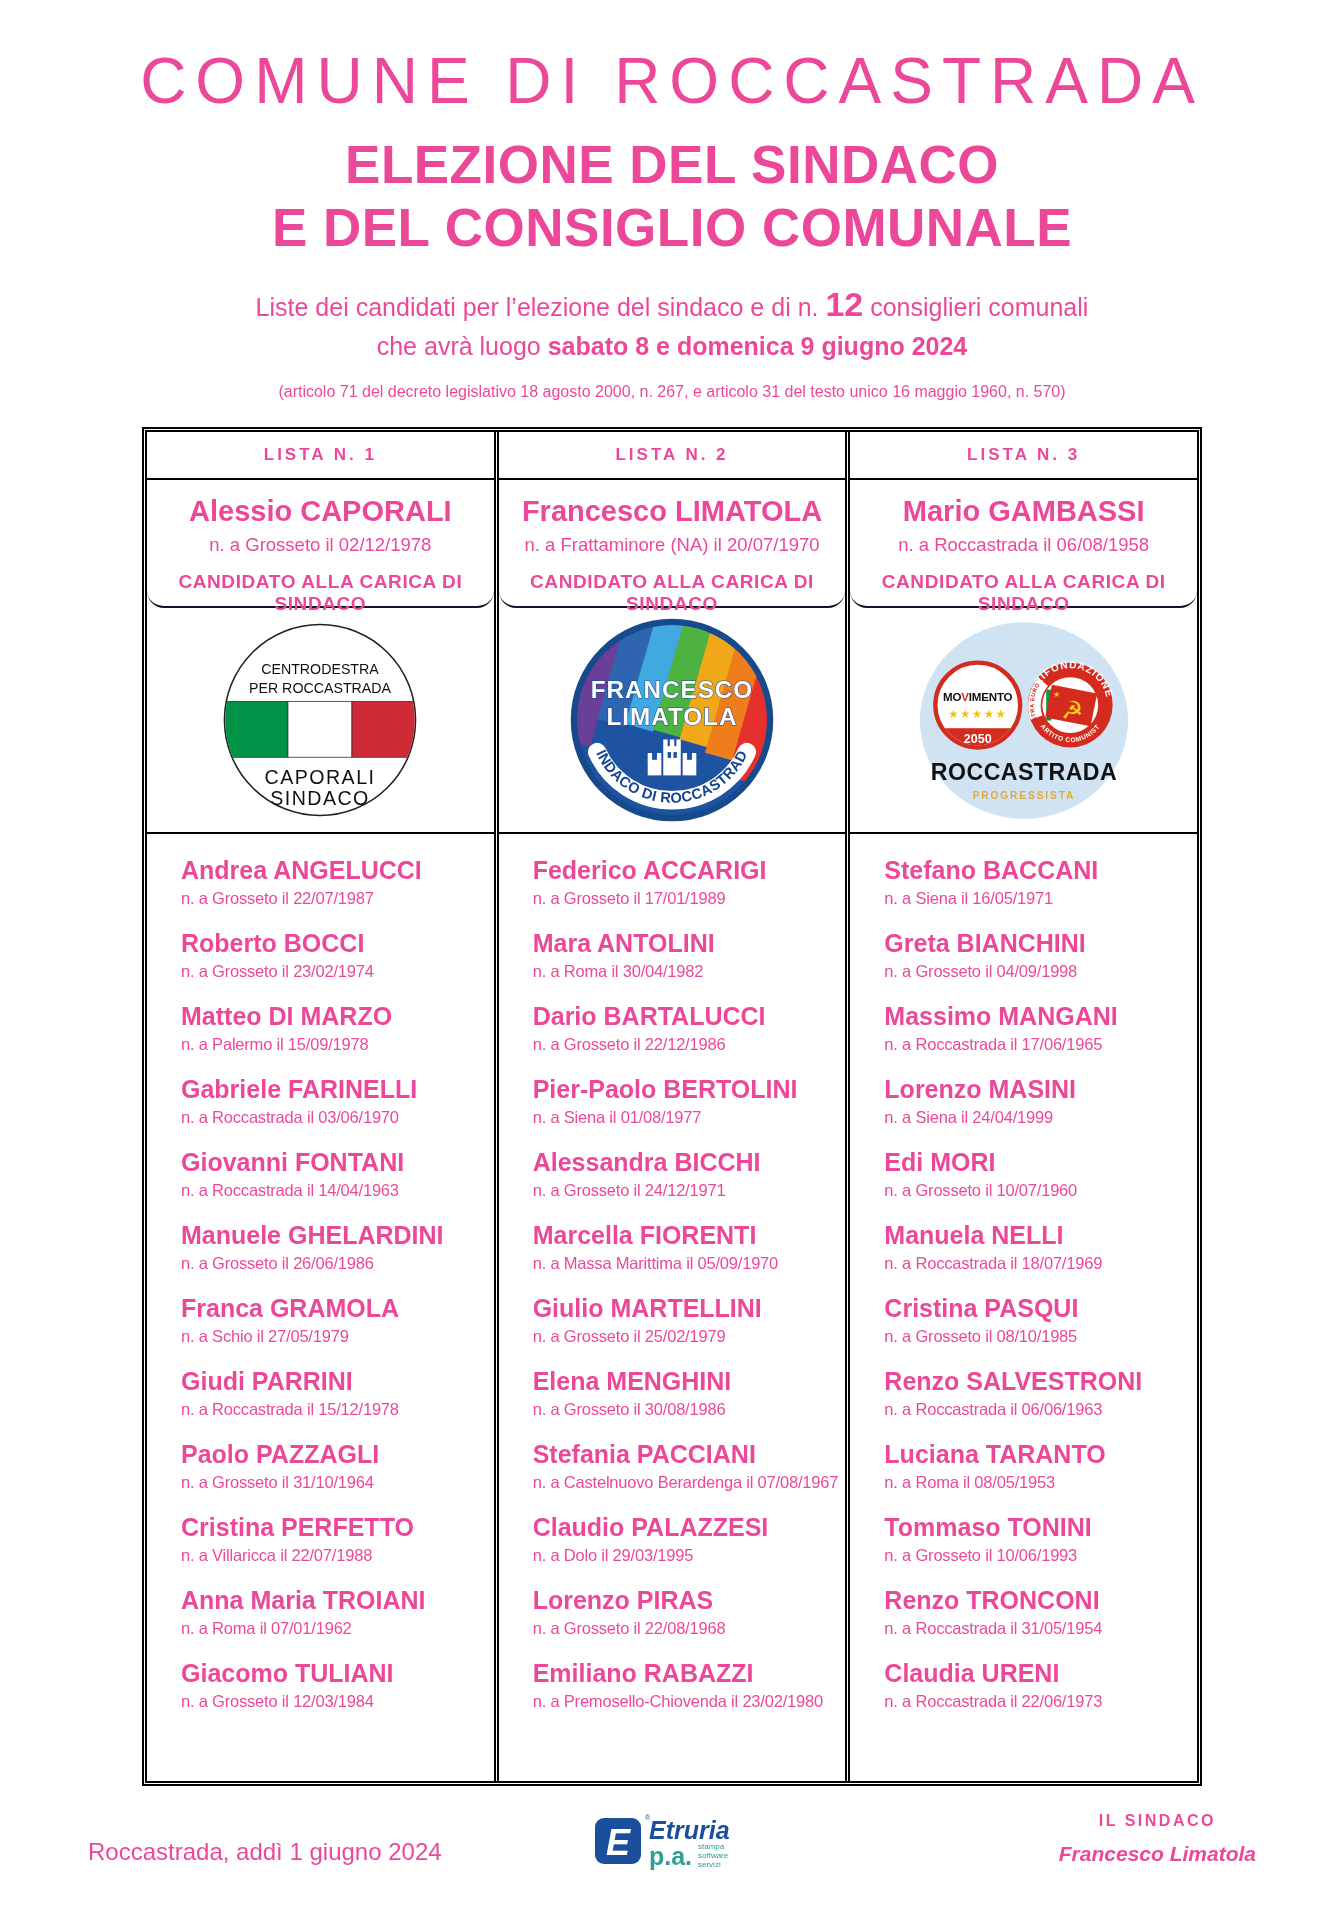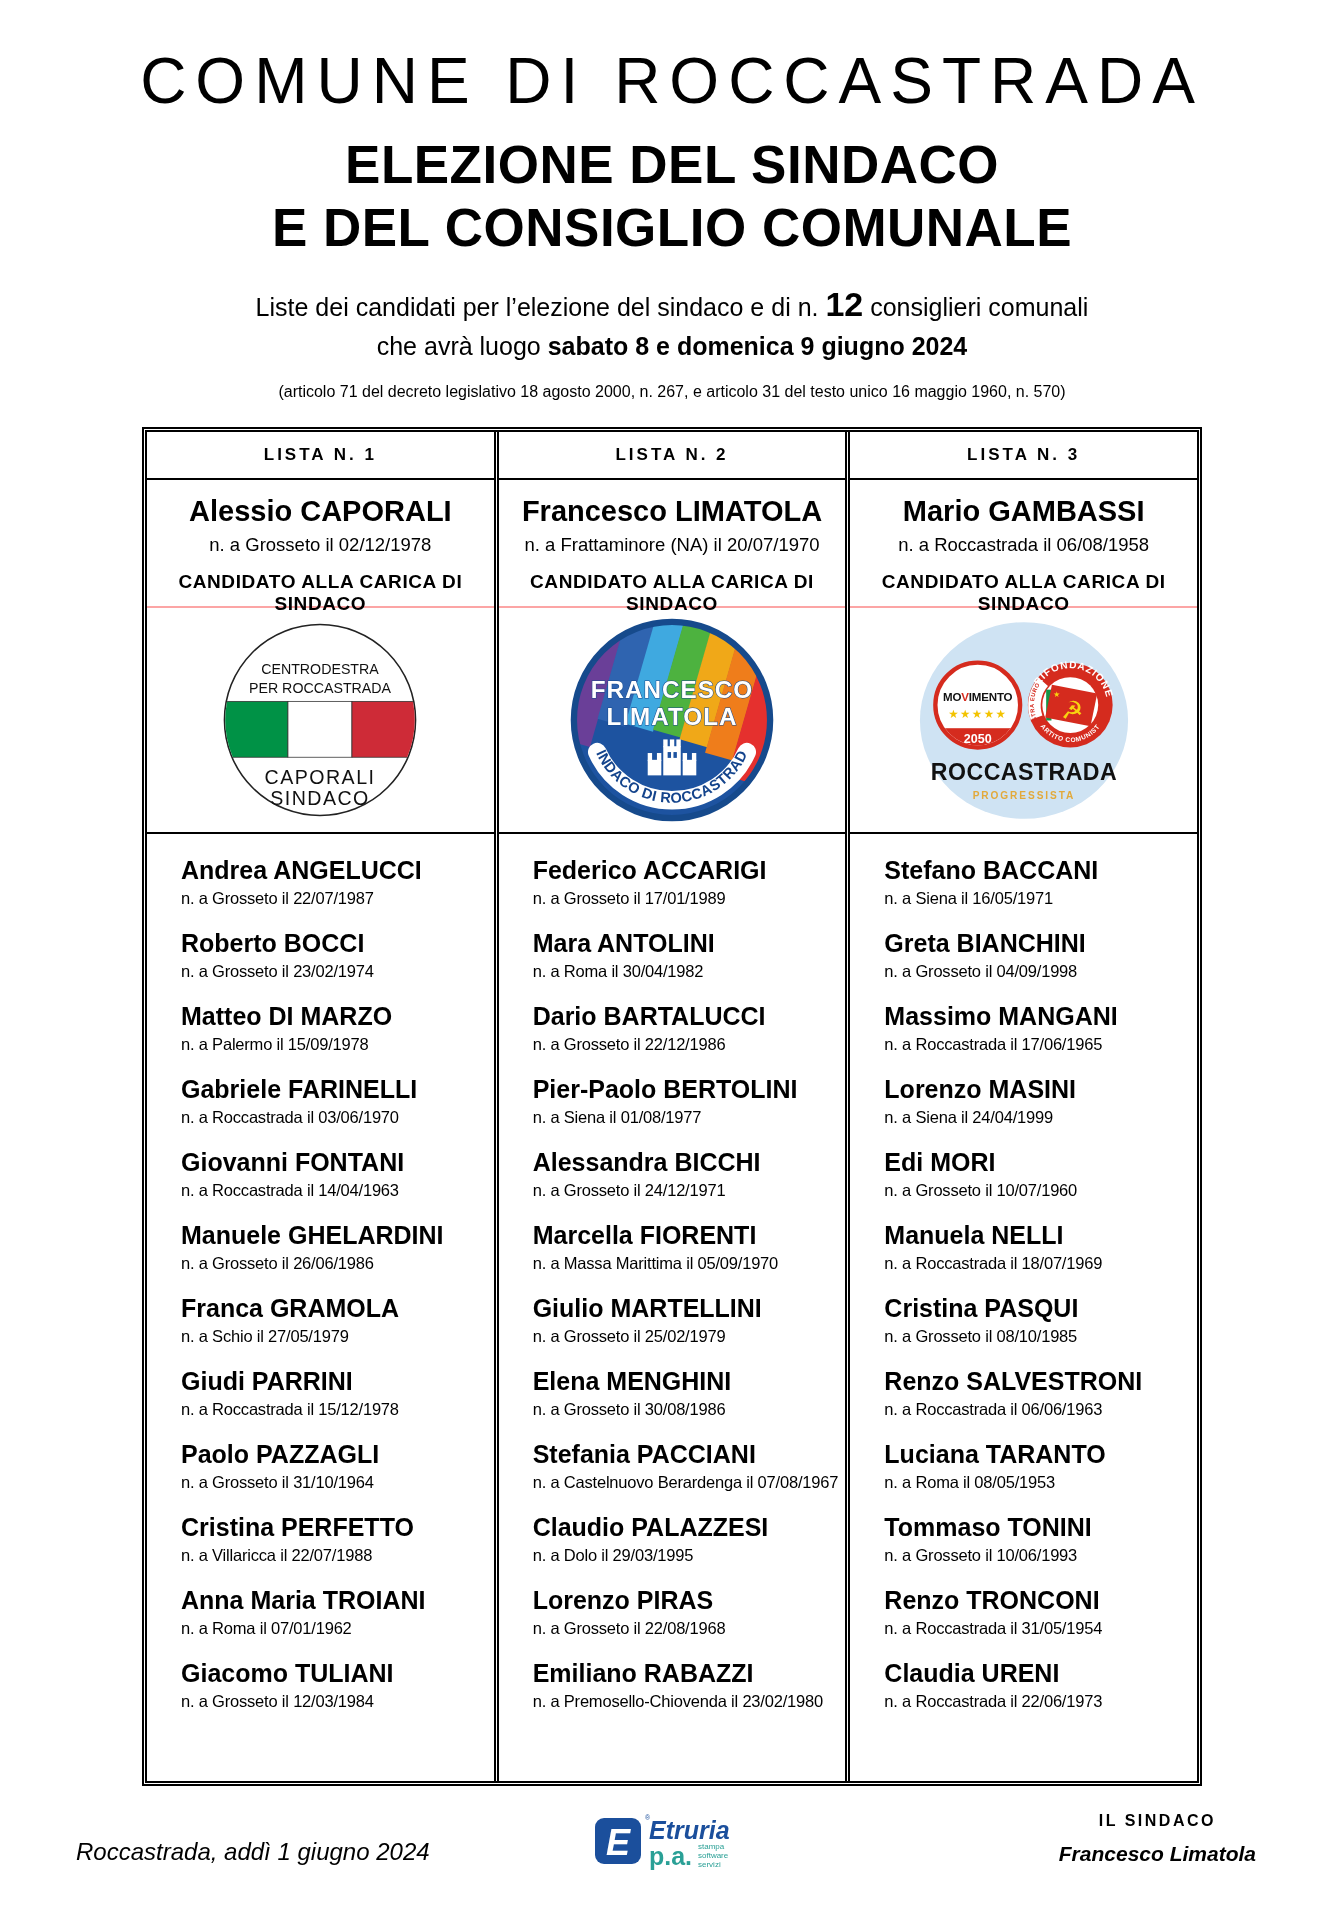--- a/index.html
+++ b/index.html
@@ -1,18 +1,18 @@
 <!DOCTYPE html>
 <html><head>
 <meta charset="utf-8">
 <style>
   html,body { margin:0; padding:0; background:#ffffff; }
   .sheet {
     position:relative; width:1344px; height:1920px; background:#fff;
-    font-family:"Liberation Sans", sans-serif; color:#000000; overflow:hidden;
+    font-family:"Liberation Sans", sans-serif; color:#ec4899; overflow:hidden;
   }
   
   .muni {
     margin-top:46px; text-align:center;
     font-size:64px; font-weight:400; letter-spacing:9px; line-height:1.1;
     font-family:"Liberation Sans", sans-serif;
   }
   .title {
     margin-top:18px; text-align:center;
     font-size:53px; font-weight:700; line-height:1.18; letter-spacing:0.5px;
@@ -28,21 +28,21 @@
     width:1050px; margin:26px auto 0; border:5px double #000;
     display:flex; background:#fff;
   }
   .col { flex:1 1 0; display:flex; flex-direction:column; min-width:0; }
   .col + .col { border-left:5px double #000;justify-content:flex-end; }
   .cell-list {
     height:46px; display:flex; align-items:center; justify-content:center;
     border-bottom:2px solid #000; font-size:17px; font-weight:700; letter-spacing:3px;
   }
   .cell-mayor {
-    height:126px; border-bottom:2px solid #fca5a5; text-align:center;
+    height:126px; border-bottom:2px solid #0f172a; text-align:center;border-radius:17px;
   }
   .mayor-name  { margin-top:15px; font-size:29px; font-weight:700; }
   .mayor-birth { margin-top:6px;  font-size:18.5px; }
   .mayor-role  { margin-top:15px; font-size:19px; font-weight:700; letter-spacing:0.6px; }
   .cell-logo {
     height:224px; border-bottom:2px solid #000;
     display:flex; align-items:center; justify-content:center;
   }
   .cell-cands { height:925px; padding:22px 15px 0 34px; overflow:hidden; }
   .cand { margin-bottom:21px; }
@@ -64,22 +64,22 @@
   .rifBotT { font-size:6.8px;  font-weight:700; fill:#fff; letter-spacing:0.6px; }
   .rifLeftT{ font-size:6px;    font-weight:700; fill:#d52b1e; letter-spacing:0.4px; }
   .hammer  { font-size:26px; fill:#f8d310; text-anchor:middle; font-family:"DejaVu Sans", sans-serif; }
   .flagstar{ font-size:8px; fill:#f8d310; text-anchor:middle; font-family:"DejaVu Sans", sans-serif; }
   .roc  { font-size:24px; font-weight:700; fill:#111; text-anchor:middle; letter-spacing:0.5px; }
   .prog { font-size:10.5px; font-weight:700; fill:#e2a93b; text-anchor:middle; letter-spacing:2px; }
 
   
   .footer { position:absolute; left:0; top:1798px; width:100%; height:120px; }
   .foot-date {
-    position:absolute; left:76px; top:40px;
-    font-size:24px; font-style:italic;
+    position:absolute; left:88px; top:40px;
+    font-size:24px; 
   }
   .foot-logo { position:absolute; left:50%; transform:translateX(-50%); top:10px; }
   .etr-name { font-size:25px; font-weight:700; font-style:italic; fill:#1b4f9c; }
   .etr-pa   { font-size:25px; font-weight:700; fill:#2aa096; }
   .etr-small{ font-size:8px; fill:#2aa096; }
   .foot-sign { position:absolute; right:88px; top:14px; text-align:center; }
   .sign-role { font-size:16px; font-weight:700; letter-spacing:2.5px; }
   .sign-name { margin-top:12px; font-size:21px; font-weight:700; font-style:italic; }
 </style>
 </head>

